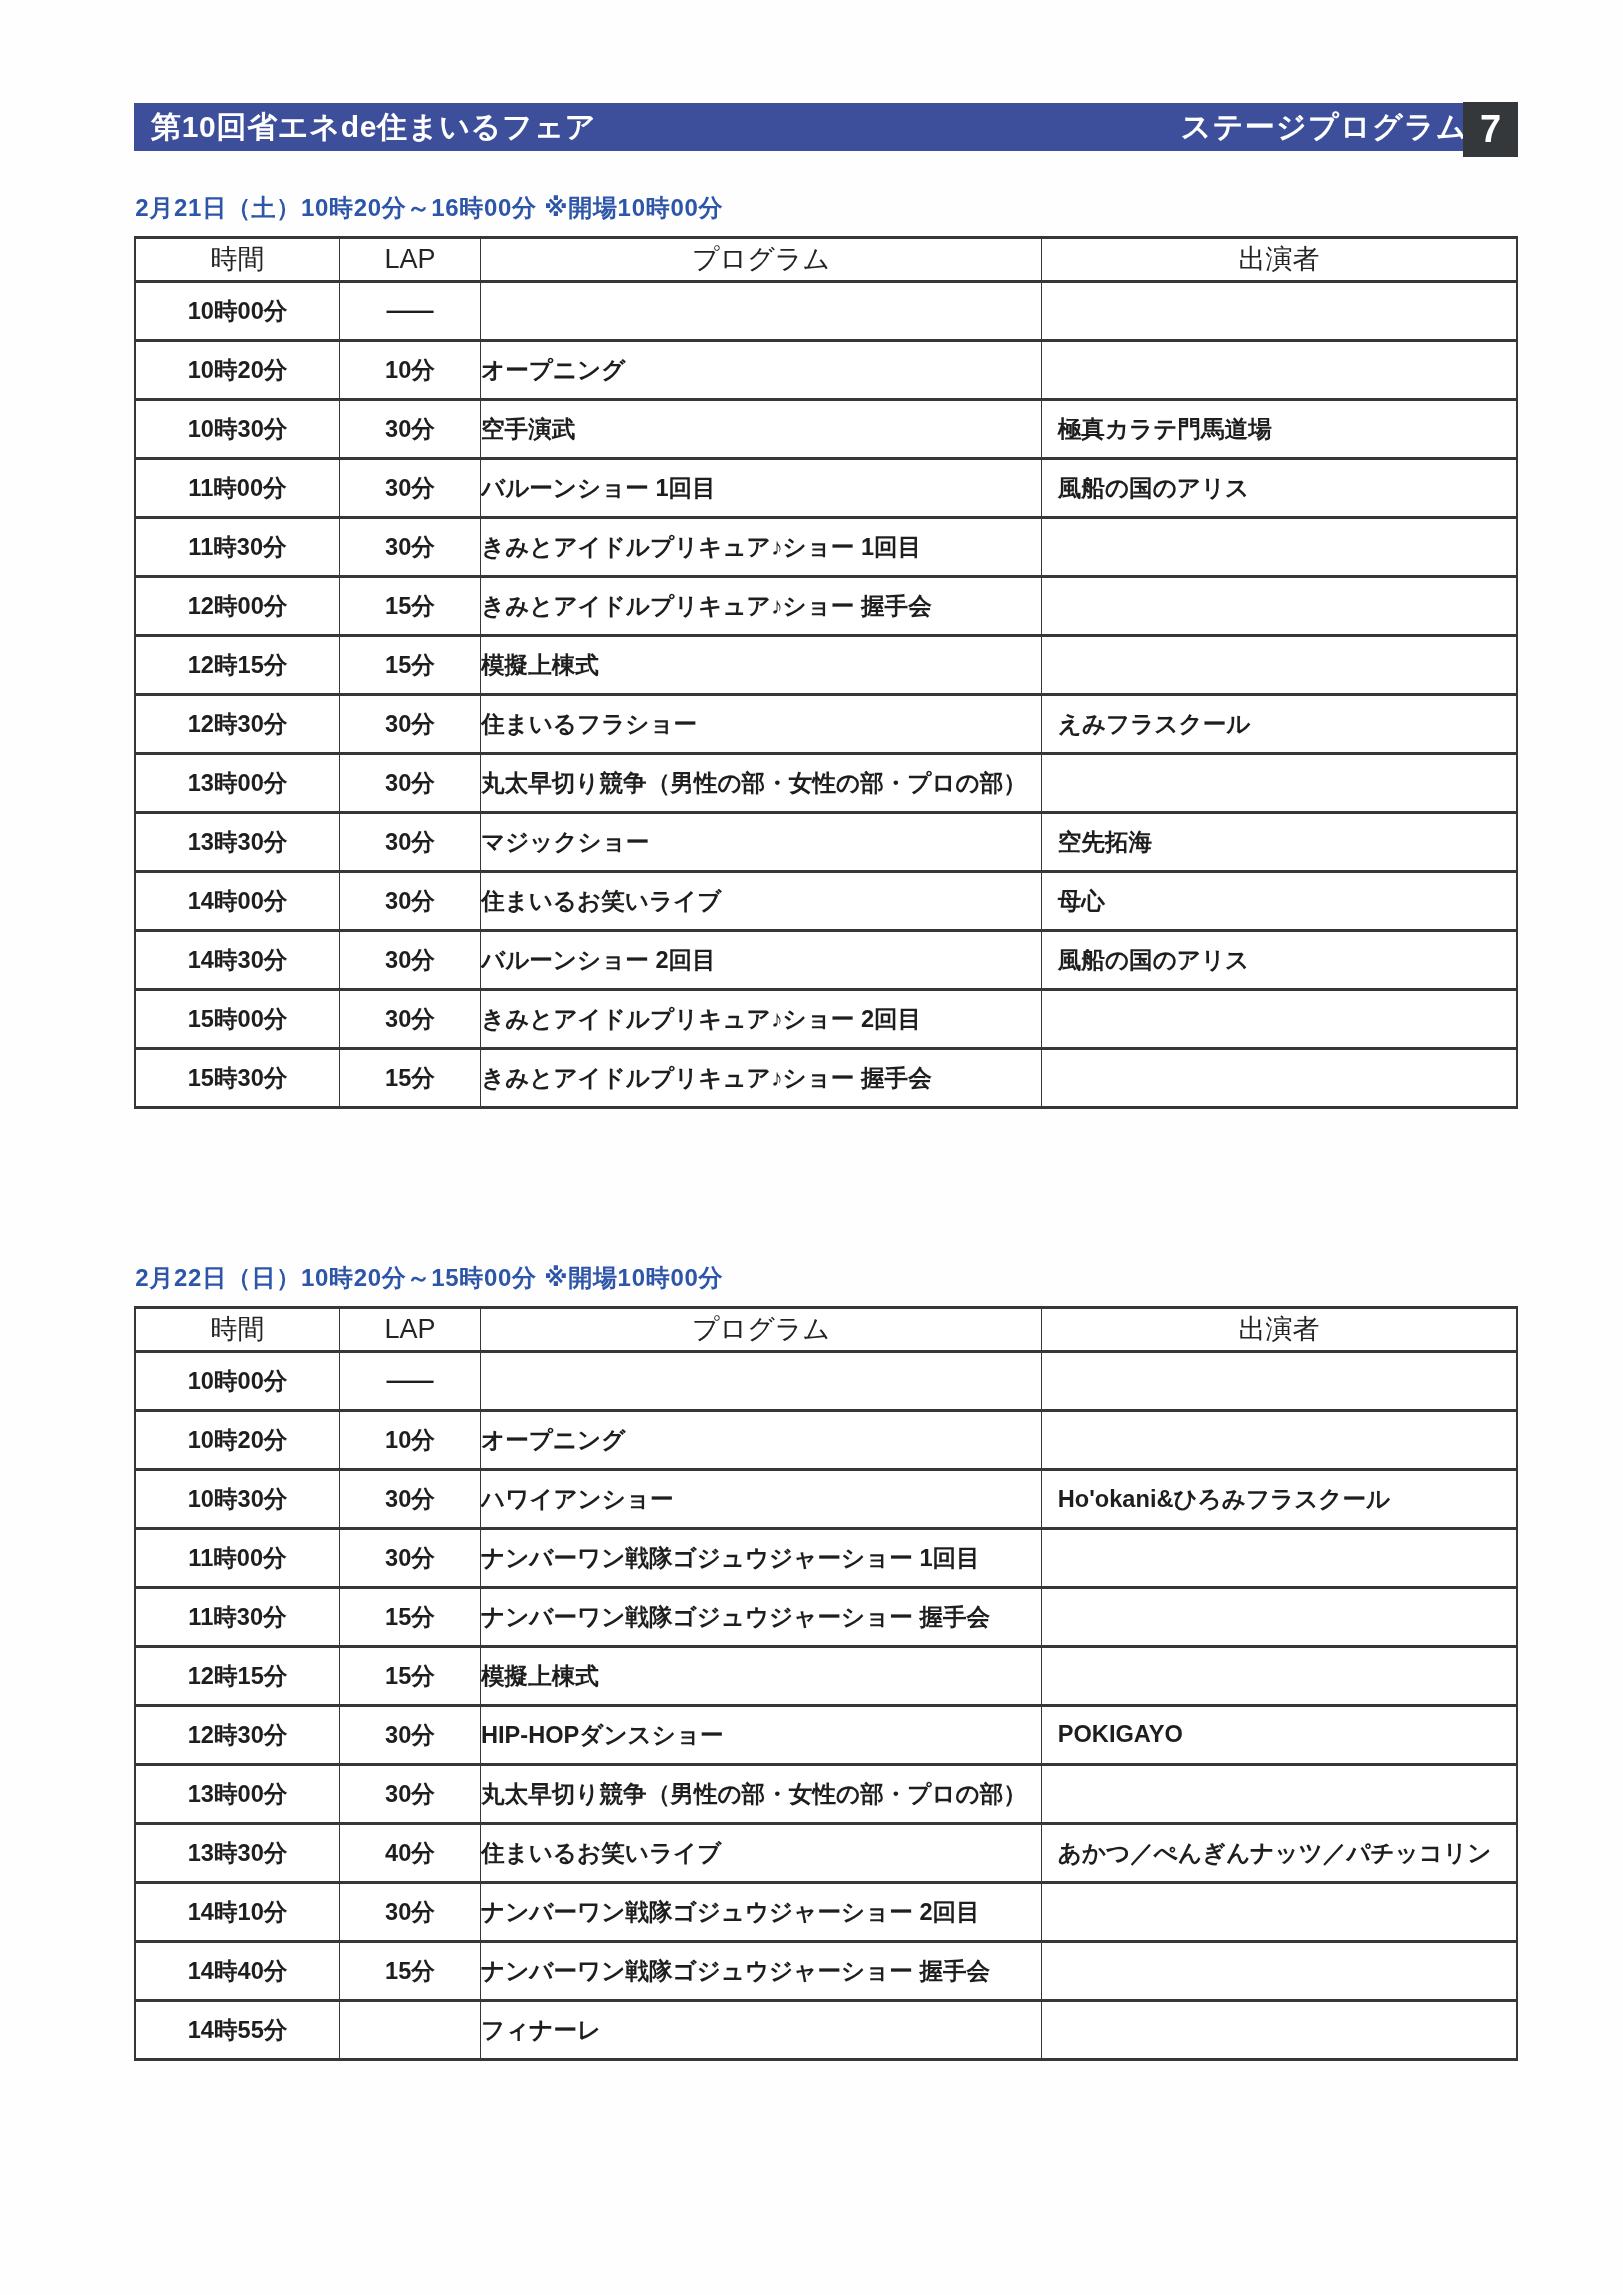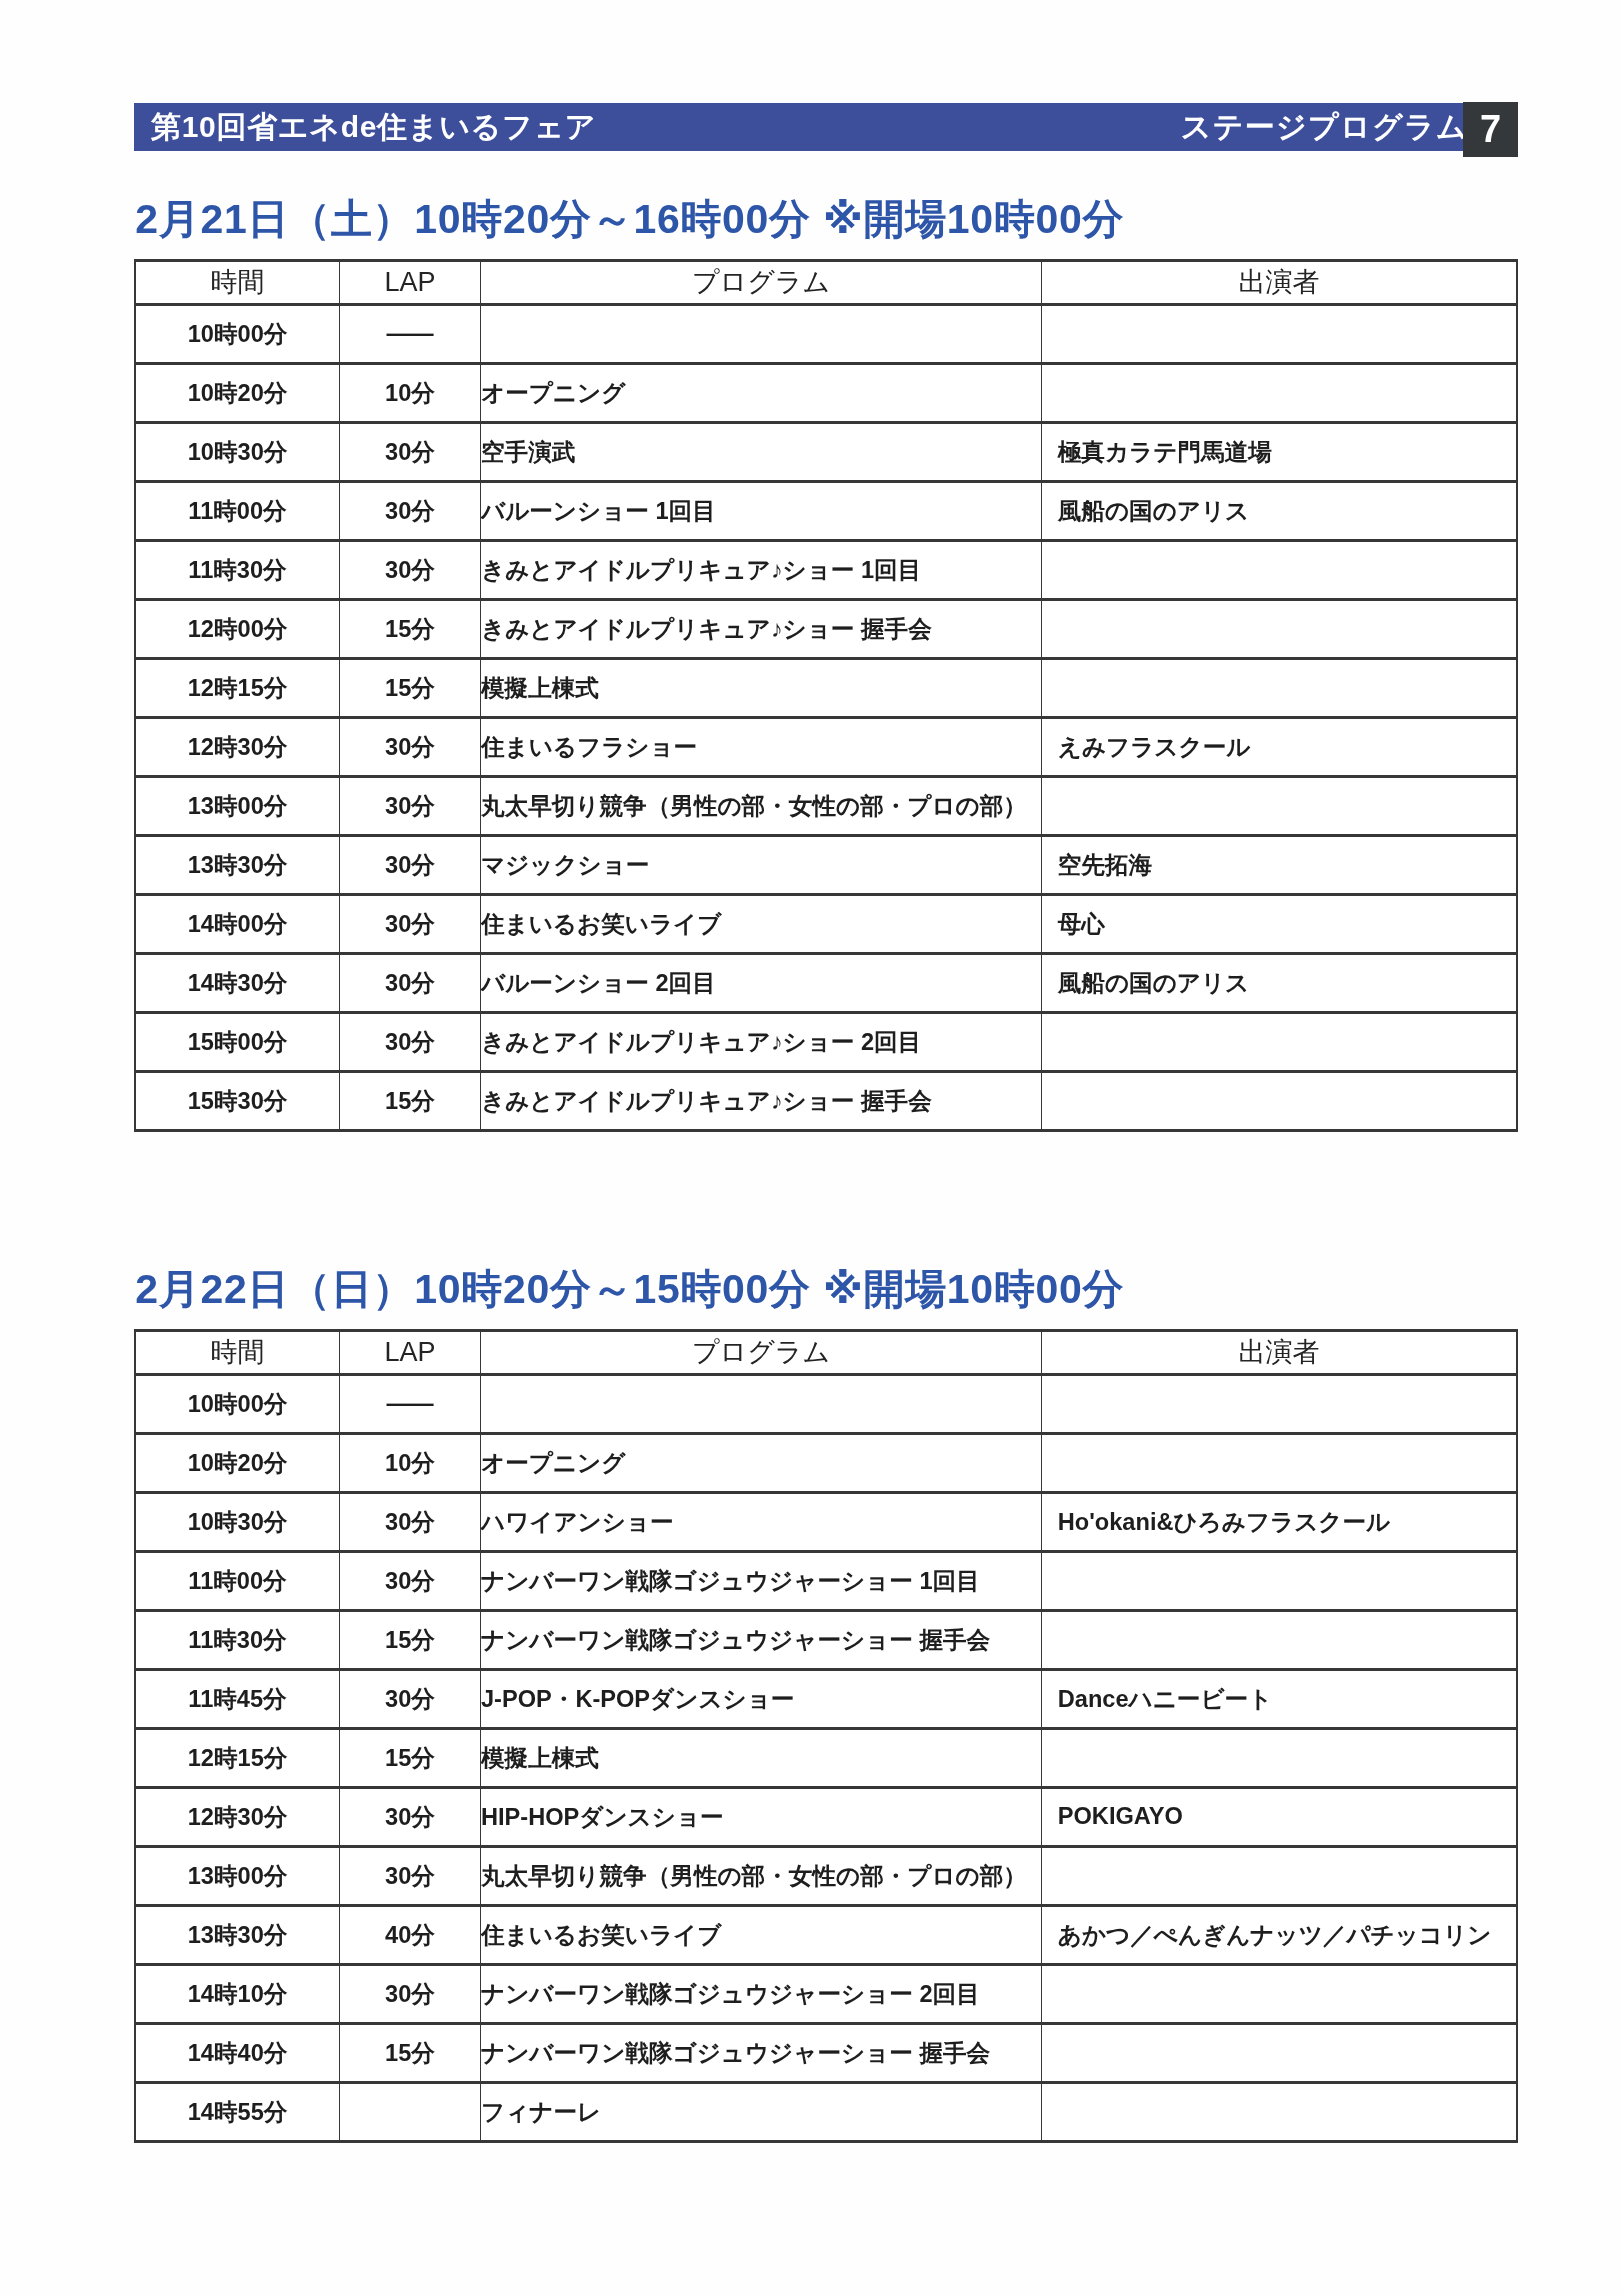--- a/index.html
+++ b/index.html
@@ -24,21 +24,21 @@
     background:#35383b;color:#ffffff;font-weight:bold;font-size:38px;
     display:flex;align-items:center;justify-content:center;
   }
 
   
   .section{position:absolute;left:134px;width:1384px;}
   .section-1{top:192px;}
   .section-2{top:1262px;}
   .heading{
     margin:0 0 11.8px 1.3px;
-    color:#2d55a8;font-size:41px;font-weight:bold;letter-spacing:0.7px;
+    color:#2d55a8;font-size:24px;font-weight:bold;letter-spacing:0.7px;
     white-space:pre;
   }
 
   
   table.program-table{
     width:100%;border-collapse:collapse;table-layout:fixed;background:#ffffff;
     border:2px solid #373737;
   }
   col.c0{width:14.8%;} col.c1{width:10.2%;} col.c2{width:40.6%;} col.c3{width:34.4%;}
   .program-table th,.program-table td{
@@ -218,26 +218,20 @@
             <td class="c2">ナンバーワン戦隊ゴジュウジャーショー 1回目</td>
             <td class="c3"></td>
           </tr>
           <tr>
             <td class="c0">11時30分</td>
             <td class="c1">15分</td>
             <td class="c2">ナンバーワン戦隊ゴジュウジャーショー 握手会</td>
             <td class="c3"></td>
           </tr>
           <tr>
-            <td class="c0">11時45分</td>
-            <td class="c1">30分</td>
-            <td class="c2">J-POP・K-POPダンスショー</td>
-            <td class="c3">Danceハニービート</td>
-          </tr>
-          <tr>
             <td class="c0">12時15分</td>
             <td class="c1">15分</td>
             <td class="c2">模擬上棟式</td>
             <td class="c3"></td>
           </tr>
           <tr>
             <td class="c0">12時30分</td>
             <td class="c1">30分</td>
             <td class="c2">HIP-HOPダンスショー</td>
             <td class="c3">POKIGAYO</td>

